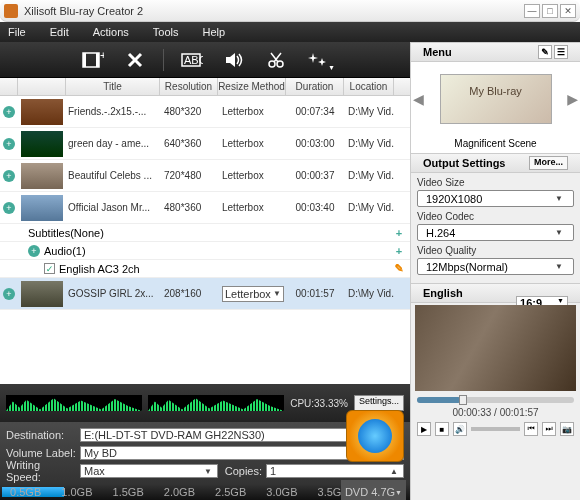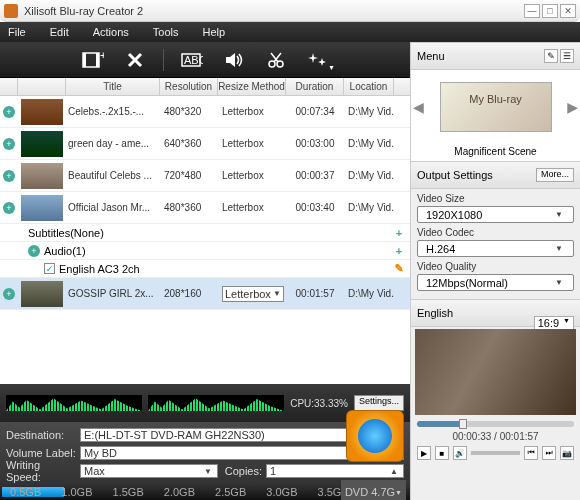--- a/index.html
+++ b/index.html
@@ -66,21 +66,21 @@
 .destlbl { width: 70px; }
 .destinput { flex: 1; height: 14px; background: #fff; color: #333; border: 1px solid #888; padding: 0 3px; display: flex; align-items: center; justify-content: space-between; font-size: 10px; }
 .burnbtn { width: 58px; height: 52px; background: radial-gradient(circle,#fd6,#e80 70%); border-radius: 6px; position: absolute; right: 6px; bottom: 22px; display: flex; align-items: center; justify-content: center; border: 1px solid #a60; }
 .burninner { width: 34px; height: 34px; border-radius: 50%; background: radial-gradient(circle,#6cf,#06c); }
 
 .sizebar { height: 16px; background: linear-gradient(#333,#111); display: flex; align-items: center; position: relative; }
 .sizefill { height: 10px; background: linear-gradient(#4bf,#08c); width: 15%; margin-left: 2px; }
 .sizeticks { position: absolute; inset: 0; display: flex; justify-content: space-around; align-items: center; color: #aaa; font-size: 8px; }
 .dvdlabel { position: absolute; right: 4px; color: #ccc; font-size: 9px; background: #555; padding: 0 4px; height: 24px; display: flex; align-items: center; }
 
-.sechead { height: 28px; background: linear-gradient(#f4f4f4,#e2e2e2); display: flex; align-items: center; padding: 0 6px; border-bottom: 1px solid #ccc; border-top: 1px solid #ccc; justify-content: space-between; }
+.sechead { height: 20px; background: linear-gradient(#f4f4f4,#e2e2e2); display: flex; align-items: center; padding: 0 12px; border-bottom: 1px solid #ccc; border-top: 1px solid #ccc; justify-content: space-between; font-weight: bold; }
 .sechead .sbtn { width: 14px; height: 14px; border: 1px solid #aaa; background: #fff; font-size: 9px; display: flex; align-items: center; justify-content: center; }
 .menupv { height: 74px; background: #fff; display: flex; align-items: center; justify-content: center; position: relative; }
 .menupv .arrow { position: absolute; font-size: 14px; color: #888; }
 .menupv .arrow.l { left: 2px; } .menupv .arrow.r { right: 2px; }
 .menuthumb { width: 112px; height: 50px; background: linear-gradient(135deg,#eed,#cba); border: 1px solid #aaa; font-size: 8px; text-align: center; padding-top: 10px; color: #543; }
 .menuname { text-align: center; font-size: 10px; padding: 2px 0 4px; background:#fff; }
 
 .outputs { padding: 4px 6px; background: #efefef; }
 .outrow { margin-bottom: 4px; }
 .outlbl { font-size: 10px; color: #333; margin-bottom: 2px; display: flex; justify-content: space-between; }
@@ -90,21 +90,21 @@
 .pvpanel { flex: 1; display: flex; flex-direction: column; }
 .pvvideo { height: 86px; background: #000; margin: 2px 4px; display:flex; align-items:center; justify-content:center; }
 .pvimg { width: 100%; height: 100%; background: linear-gradient(120deg,#654,#876 40%,#432); }
 .pvslider { height: 6px; background: #ccc; margin: 4px 6px; border-radius: 3px; position: relative; }
 .pvslider::before { content:""; position:absolute; left:0; width:28%; height:100%; background:#58a; border-radius:3px; }
 .pvknob { position:absolute; left:27%; top:-2px; width:8px; height:10px; background:#eee; border:1px solid #888; }
 .pvtime { text-align: center; font-size: 10px; color: #444; }
 .pvctrl { display: flex; align-items: center; gap: 4px; padding: 4px 6px; }
 .pvbtn { width: 14px; height: 14px; border: 1px solid #aaa; background: #fff; font-size: 8px; display: flex; align-items: center; justify-content: center; }
 .left-inner { position: relative; flex:1; display:flex; flex-direction:column; }
-.aspectsel { font-size:9px; border:1px solid #aaa; padding:0 3px; background:#fff; display:flex; align-items:flex-start; gap:4px;margin-top:20px; }
+.aspectsel { font-size:9px; border:1px solid #aaa; padding:0 3px; background:#fff; display:flex; align-items:flex-start; gap:15px;margin-top:20px; }
 </style>
 </head>
 <body>
 
 <div class="titlebar">
   <div class="logo"></div>
   <div class="title">Xilisoft Blu-ray Creator 2</div>
   <div class="winbtns">
     <div class="winbtn">—</div>
     <div class="winbtn">□</div>
@@ -175,21 +175,21 @@
   </div>
 
   <div class="rows">
     <div class="row">
       <div class="cell add">
             <div class="addbtn">+</div>
           </div>
       <div class="cell thumb">
             <div class="thumbimg" style="background:linear-gradient(#853,#631)"></div>
           </div>
-      <div class="cell title">Celebs.-.2x15.-...</div>
+      <div class="cell title">Friends.-.2x15.-...</div>
       <div class="cell res">480*320</div>
       <div class="cell rm">Letterbox</div>
       <div class="cell dur">00:07:34</div>
       <div class="cell loc">D:\My Vid...</div>
     </div>
     <div class="row">
       <div class="cell add">
             <div class="addbtn">+</div>
           </div>
       <div class="cell thumb">

